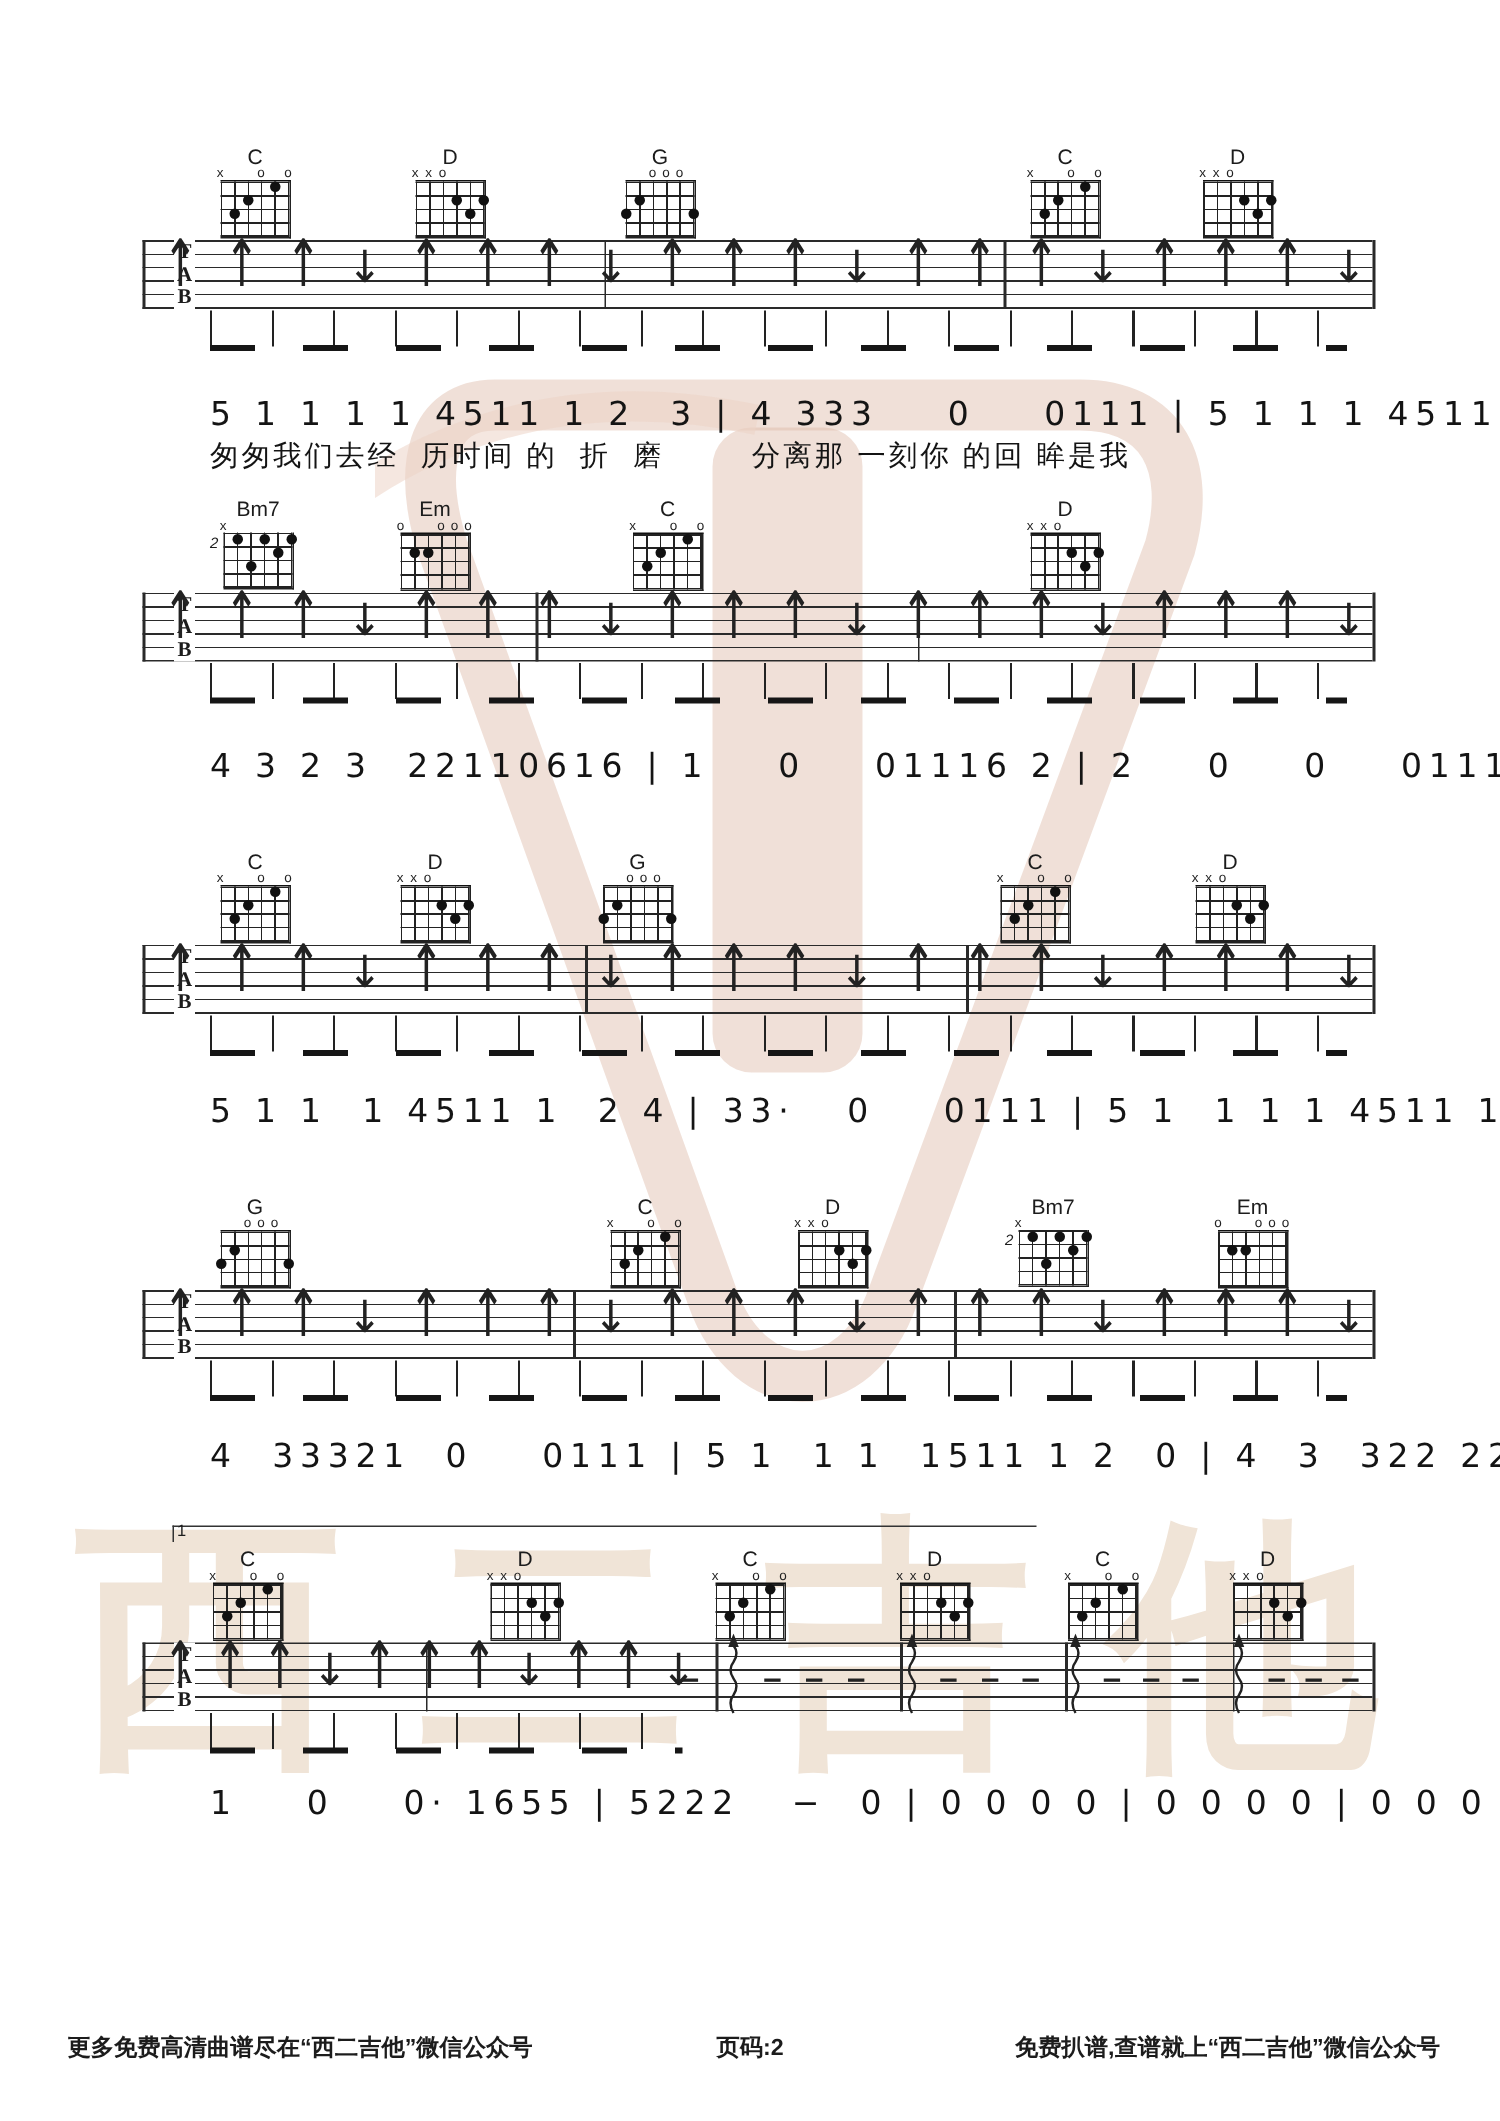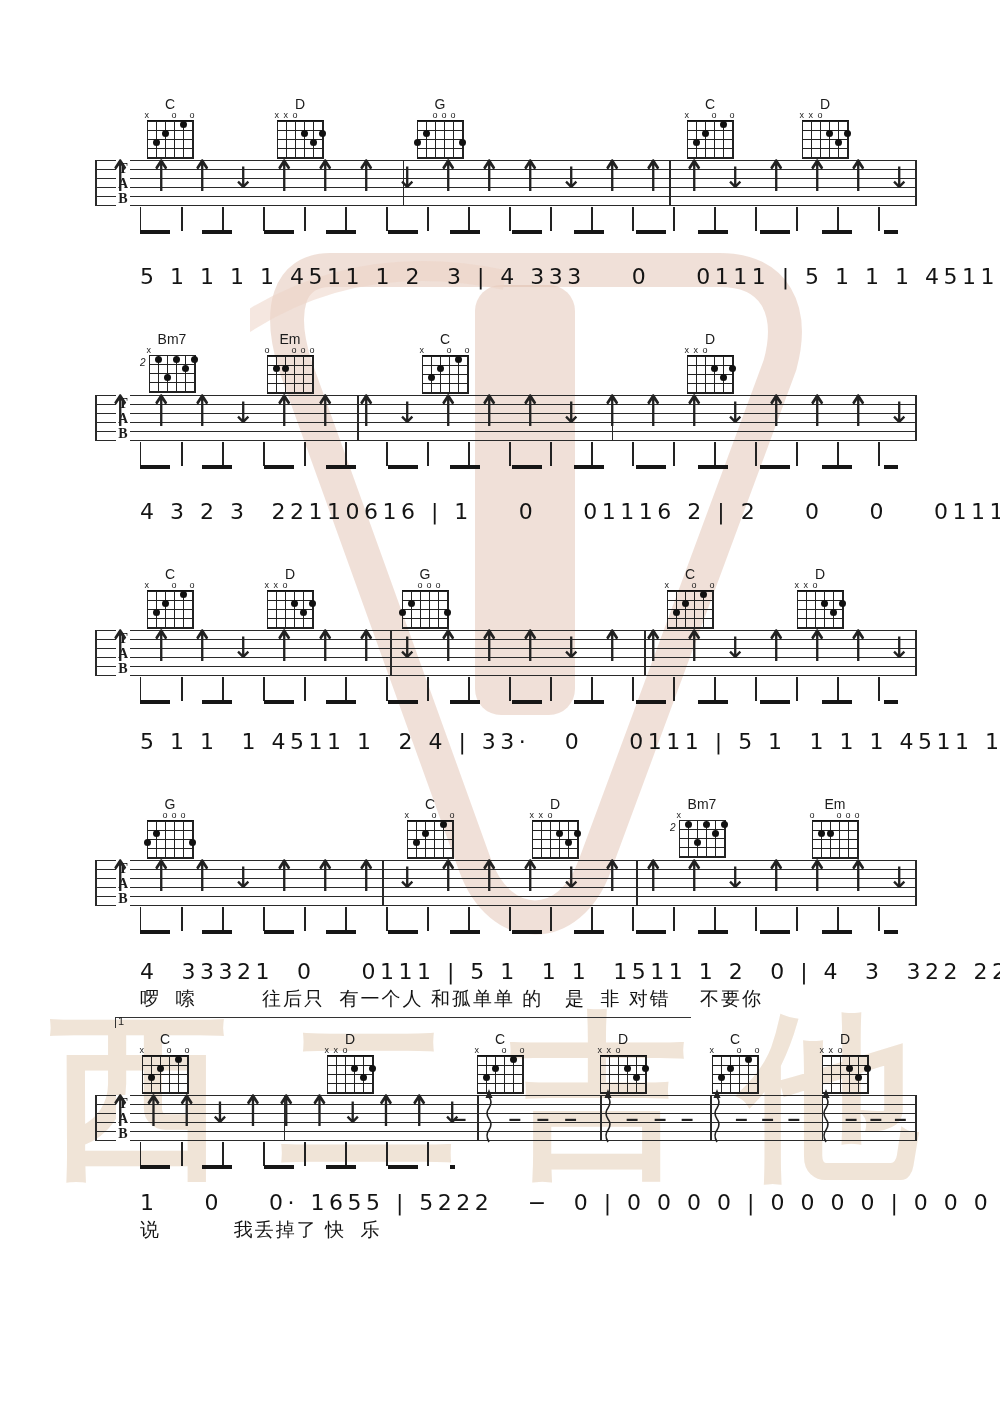--- a/index.html
+++ b/index.html
@@ -140,20 +140,21 @@
       <div class="arw" style="left: 641.5px; top: 155px; position: absolute;">↑</div>
       <div class="arw" style="left: 682.5px; top: 155px; position: absolute;">↑</div>
       <div class="arw arwd" style="left: 723.5px; top: 164px; position: absolute;">↓</div>
       <div class="arw" style="left: 764.5px; top: 155px; position: absolute;">↑</div>
       <div class="arw" style="left: 805.5px; top: 155px; position: absolute;">↑</div>
       <div class="arw" style="left: 846.5px; top: 155px; position: absolute;">↑</div>
       <div class="arw arwd" style="left: 887.5px; top: 164px; position: absolute;">↓</div>
       <div class="stems" style="left: 140px; top: 207px; position: absolute; width: 758px;"></div>
       <div class="beams" style="left: 140px; top: 230px; position: absolute; width: 758px;"></div>
       <div class="digits" style="left: 140px; top: 264px; position: absolute;">5 1 1 1 1 4511 1 2  3 | 4 333    0    0111 | 5 1 1 1 4511 1 2  0 |</div>
+      <div class="lyrics" style="left: 140px; top: 291px; position: absolute;">匆匆我们去经  历时间 的  折  磨        分离那 一刻你 的回 眸是我</div>
       <div class="chd" style="left: 149px; top: 333px; position: absolute;">
         <div class="nm">Bm7</div>
         <span class="mk" style="left: -2.5px;">x</span>
         <div class="grid"></div>
         <span class="base">2</span>
         <div class="dot" style="left: 6px; top: 23px;"></div>
         <div class="dot" style="left: 24px; top: 23px;"></div>
         <div class="dot" style="left: 42px; top: 23px;"></div>
         <div class="dot" style="left: 33px; top: 32px;"></div>
         <div class="dot" style="left: 15px; top: 41px;"></div>
@@ -381,21 +382,20 @@
       <div class="arw" style="left: 641.5px; top: 855px; position: absolute;">↑</div>
       <div class="arw" style="left: 682.5px; top: 855px; position: absolute;">↑</div>
       <div class="arw arwd" style="left: 723.5px; top: 864px; position: absolute;">↓</div>
       <div class="arw" style="left: 764.5px; top: 855px; position: absolute;">↑</div>
       <div class="arw" style="left: 805.5px; top: 855px; position: absolute;">↑</div>
       <div class="arw" style="left: 846.5px; top: 855px; position: absolute;">↑</div>
       <div class="arw arwd" style="left: 887.5px; top: 864px; position: absolute;">↓</div>
       <div class="stems" style="left: 140px; top: 907px; position: absolute; width: 758px;"></div>
       <div class="beams" style="left: 140px; top: 930px; position: absolute; width: 758px;"></div>
       <div class="digits" style="left: 140px; top: 959px; position: absolute;">4  33321  0    0111 | 5 1  1 1  1511 1 2  0 | 4  3  322 221·  0616 |</div>
-      <div class="lyrics" style="left: 140px; top: 986px; position: absolute;">啰  嗦         往后只  有一个人 和孤单单 的   是  非 对错    不要你</div>
       <div class="volta" style="left: 115px; top: 1017px; position: absolute; width: 575px;">
         <span>1</span>
       </div>
       <div class="chd" style="left: 142px; top: 1033px; position: absolute;">
         <div class="nm">C</div>
         <span class="mk" style="left: -2.5px;">x</span>
         <span class="mk" style="left: 24.5px;">o</span>
         <span class="mk" style="left: 42.5px;">o</span>
         <div class="grid nut"></div>
         <div class="dot" style="left: 6px; top: 41px;"></div>
@@ -501,16 +501,20 @@
       <div class="dashmark" style="left: 681.04px; top: 1108px; position: absolute;">–</div>
       <div class="dashmark" style="left: 735.16px; top: 1108px; position: absolute;">–</div>
       <div class="dashmark" style="left: 761.4px; top: 1108px; position: absolute;">–</div>
       <div class="dashmark" style="left: 787.64px; top: 1108px; position: absolute;">–</div>
       <div class="dashmark" style="left: 845.04px; top: 1108px; position: absolute;">–</div>
       <div class="dashmark" style="left: 869.64px; top: 1108px; position: absolute;">–</div>
       <div class="dashmark" style="left: 894.24px; top: 1108px; position: absolute;">–</div>
       <div class="stems" style="left: 140px; top: 1142px; position: absolute; width: 315px;"></div>
       <div class="beams" style="left: 140px; top: 1165px; position: absolute; width: 315px;"></div>
       <div class="digits" style="left: 140px; top: 1190px; position: absolute;">1    0    0· 1655 | 5222   −  0 | 0 0 0 0 | 0 0 0 0 | 0 0 0 0 | 0 0 0 0 |</div>
-      <div class="lyrics" style="left: 140px; top: 1217px; position: absolute;">说          我丢掉了 快  乐</div>
     </div>
 
+  <div class="footer">
+    <span class="fl">更多免费高清曲谱尽在“西二吉他”微信公众号</span>
+    <span class="fc">页码:2</span>
+    <span class="fr">免费扒谱,查谱就上“西二吉他”微信公众号</span>
+  </div>
 </div>
 
 </body></html>

